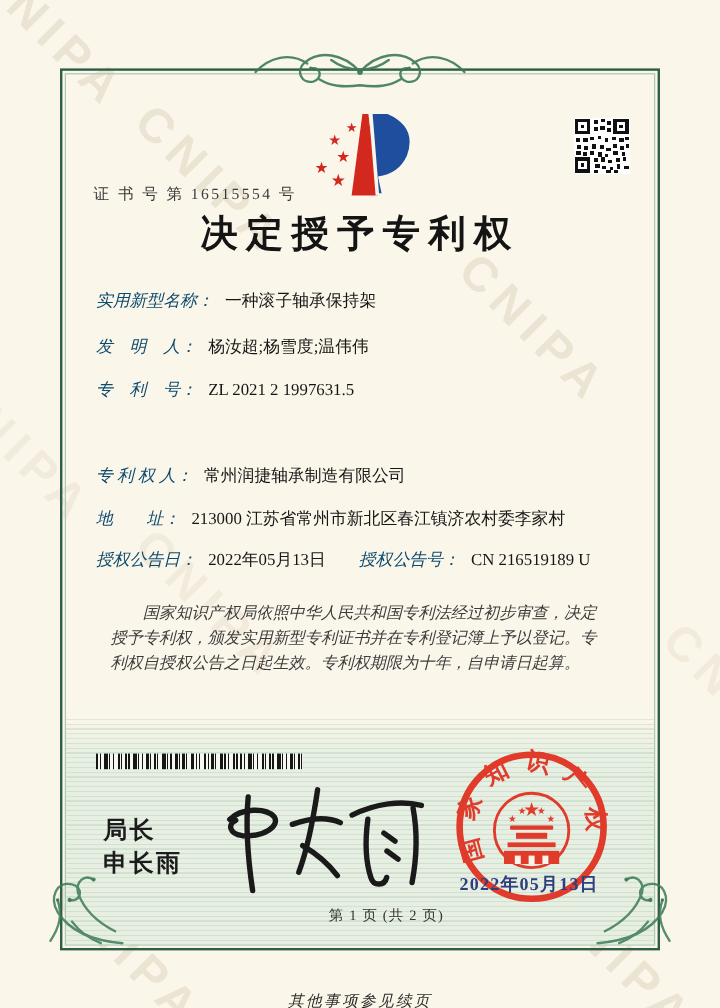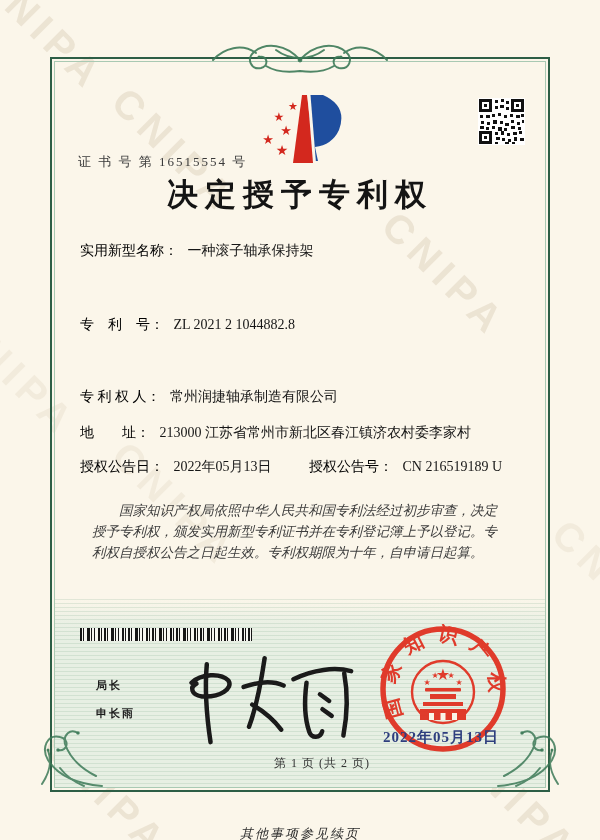--- a/index.html
+++ b/index.html
@@ -34,40 +34,40 @@
   .cert-no{
     position:absolute;left:78px;top:108px;font-size:13px;letter-spacing:2px;color:#3a3a3a;margin-top:45px;
   }
   .logo{position:absolute;left:253px;top:93px;width:94px;height:76px;}
   .qr{position:absolute;left:478px;top:98px;width:47px;height:47px;}
   .title{
     position:absolute;left:0;right:0;top:174px;text-align:center;
     font-size:31px;font-weight:bold;letter-spacing:7px;color:#141414;
   }
   .field-row{position:absolute;left:80px;right:60px;font-size:14px;white-space:nowrap;}
-  .field-row .lbl{color:#000000;}
+  .field-row .lbl{color:#0c4a6e;font-style:italic;}
   .field-row .val{color:#161616;margin-left:6px;}
-  .field-row .second{margin-left:34px;}
+  .field-row .second{margin-left:24px;}
   .body-text{
     position:absolute;left:76px;top:484px;width:450px;
     font-size:13.5px;line-height:1.56;color:#3c3c3c;font-style:italic;
   }
   .body-text p{margin:16px;text-indent:2em;}
   .barcode{
     position:absolute;left:80px;top:628px;width:172px;height:13px;
     background:repeating-linear-gradient(90deg,
       #161616 0 2px, #f7f7f2 2px 3px, #161616 3px 4px, #f7f7f2 4px 7px,
       #161616 7px 10px, #f7f7f2 10px 11px, #161616 11px 12px, #f7f7f2 12px 14px,
       #161616 14px 15px, #f7f7f2 15px 18px, #161616 18px 20px, #f7f7f2 20px 21px,
       #161616 21px 22px, #f7f7f2 22px 24px);
   }
   .director-title,.director-name{
-    position:absolute;left:96px;
+    position:absolute;left:86px;
     font-family:"Liberation Sans","DejaVu Sans",sans-serif;
-    font-weight:bold;font-size:11px;color:#1c1c1c;letter-spacing:2px;
+    font-weight:bold;font-size:20px;color:#1c1c1c;letter-spacing:2px;
   }
   .director-title{top:678px;}
   .director-name{top:706px;}
   .signature{position:absolute;left:178px;top:646px;width:186px;height:102px;transform:rotate(-2deg);}
   .seal{position:absolute;left:378px;top:624px;width:130px;height:130px;opacity:0.95;}
   .seal-date{
     position:absolute;left:366px;top:728px;width:150px;text-align:center;
     font-size:15px;font-weight:bold;color:#2e3e7e;letter-spacing:1px;white-space:nowrap;
   }
   .page-num{
@@ -223,23 +223,27 @@
           <rect x="6" y="38" width="3" height="3"></rect>
         </g>
     </svg>
 
     <div class="title">决定授予专利权</div>
 
     <div class="field-row" style="top:242px;">
       <span class="lbl">实用新型名称：</span>
       <span class="val">一种滚子轴承保持架</span>
     </div>
+    <div class="field-row" style="top:280px;">
+      <span class="lbl">发　明　人：</span>
+      <span class="val">杨汝超;杨雪度;温伟伟</span>
+    </div>
     <div class="field-row" style="top:316px;">
       <span class="lbl">专　利　号：</span>
-      <span class="val">ZL 2021 2 1044882.8</span>
+      <span class="val">ZL 2021 2 1997631.5</span>
     </div>
     <div class="field-row" style="top:388px;">
       <span class="lbl">专 利 权 人：</span>
       <span class="val">常州润捷轴承制造有限公司</span>
     </div>
     <div class="field-row" style="top:424px;">
       <span class="lbl">地　　址：</span>
       <span class="val">213000 江苏省常州市新北区春江镇济农村委李家村</span>
     </div>
     <div class="field-row" style="top:458px;">

